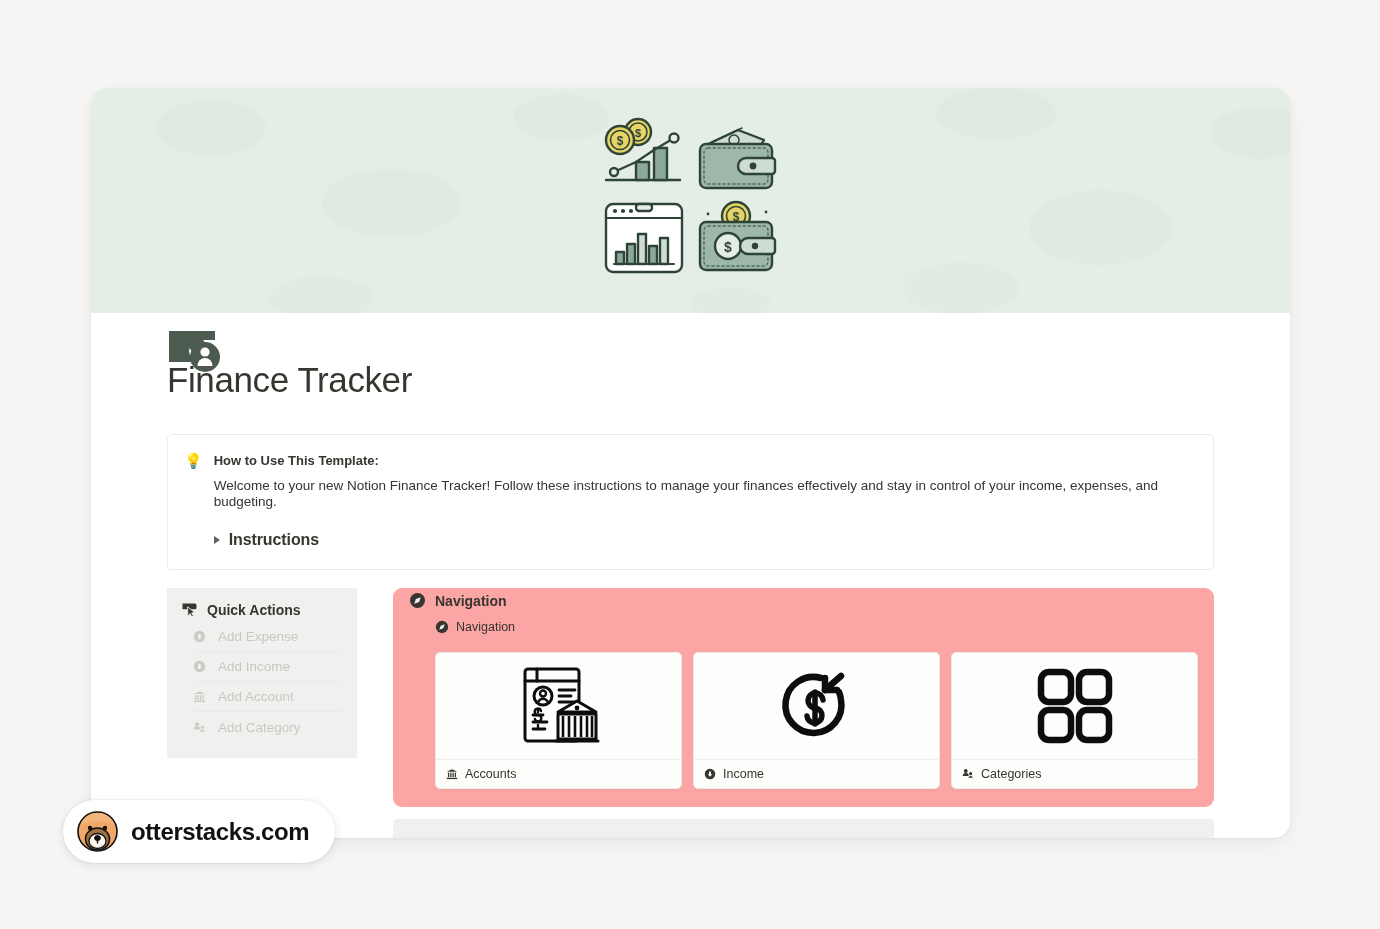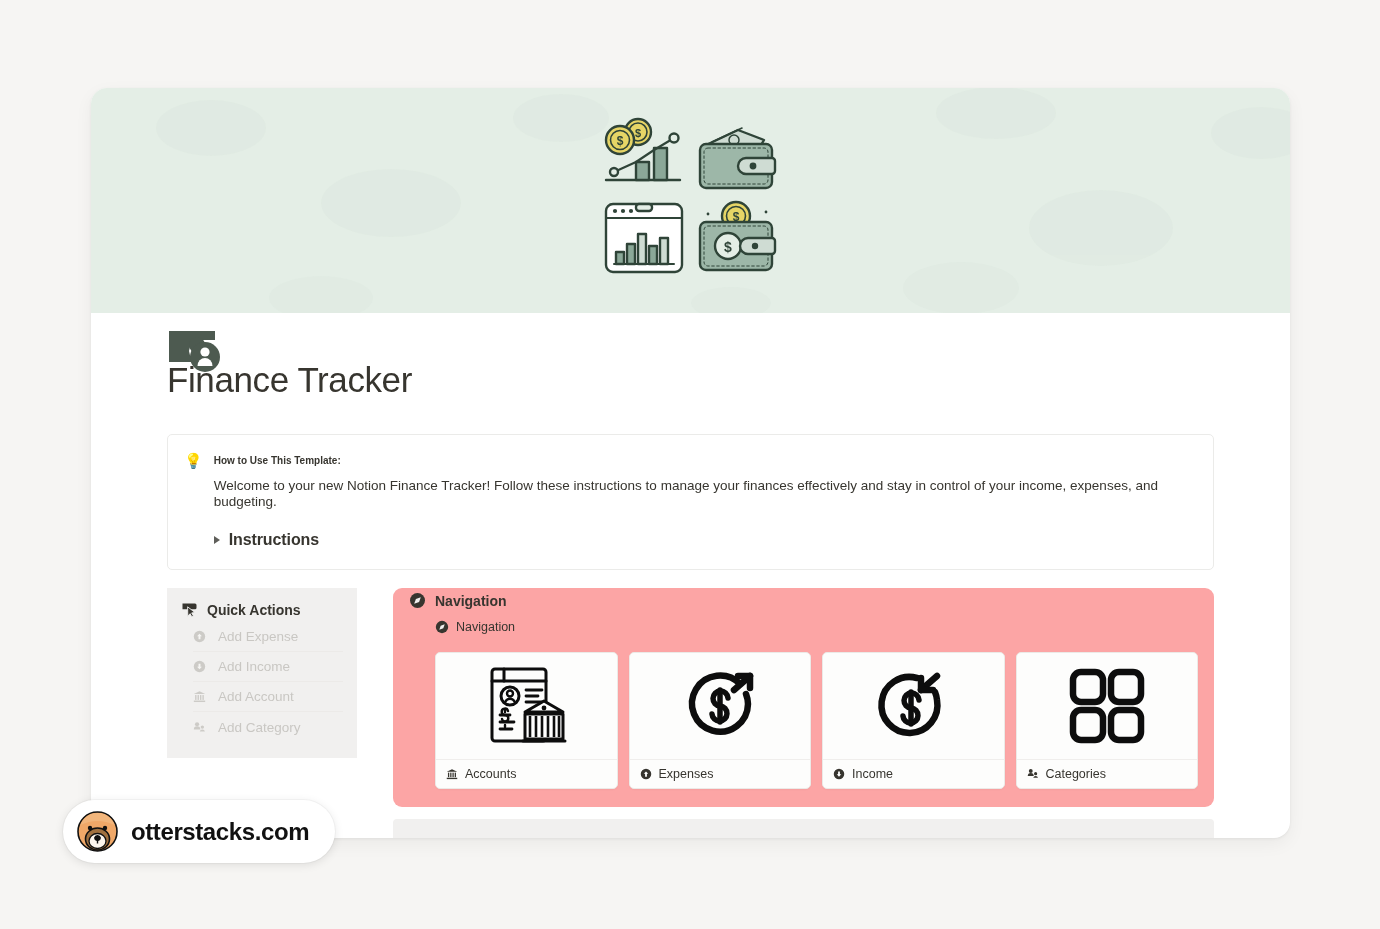--- a/index.html
+++ b/index.html
@@ -64,21 +64,21 @@
     border: 1px solid #ebebe9;
     border-radius: 5px;
     background: #ffffff;
     padding: 16px 18px 20px 16px;
     display: flex;
     gap: 11px;
   }
   .callout-emoji { font-size: 15px; line-height: 20px; flex: 0 0 auto; }
   .callout-body { flex: 1 1 auto; min-width: 0; }
   .callout-heading {
-    font-size: 10px; line-height: 20px;
+    font-size: 13px; line-height: 20px;
     font-weight: bold; color: #37352f;
   }
   .callout-text {
     margin-top: 7px;
     font-size: 13.5px; line-height: 16px;
     color: #37352f;
   }
   .toggle-row {
     margin-top: 21px;
     display: flex; align-items: center; gap: 9px;
@@ -419,40 +419,20 @@
                       <rect x="5.6" y="6.2" width="1.7" height="6"></rect>
                       <rect x="8.6" y="6.2" width="1.7" height="6"></rect>
                       <rect x="11.6" y="6.2" width="1.7" height="6"></rect>
                       <rect x="1" y="13" width="14" height="1.8"></rect>
                     </g>
                   </svg>
                   <span class="nav-card-label">Accounts</span>
                 </div>
               </div>
 
-              <div class="nav-card">
-                <div class="nav-card-art">
-                  <svg width="80" height="80" viewBox="0 0 80 80">
-                    <g fill="none" stroke="#0d0d0d" stroke-width="6.5" stroke-linecap="round" stroke-linejoin="round">
-                      <path d="M60 18 A28 28 0 1 0 68 38 A28 28 0 0 0 66 28"></path>
-                      <path d="M54 24 L70 10"></path>
-                      <path d="M58 10 h12 v12"></path>
-                      <path d="M40 24 v32" stroke-width="5.5"></path>
-                      <path d="M48 32 a7.5 7.5 0 1 0 -8 8 a7.5 7.5 0 1 1 -8 8" stroke-width="5.5"></path>
-                    </g>
-                  </svg>
-                </div>
-                <div class="nav-card-foot">
-                  <svg width="12" height="12" viewBox="0 0 16 16">
-                    <circle cx="8" cy="8" r="7" fill="#37352f"></circle>
-                    <path d="M8 4.5 l3 3.2 h-1.8 v3.8 h-2.4 v-3.8 h-1.8 z" fill="#ffffff"></path>
-                  </svg>
-                  <span class="nav-card-label">Expenses</span>
-                </div>
-              </div>
 
               <div class="nav-card">
                 <div class="nav-card-art">
                   <svg width="80" height="80" viewBox="0 0 80 80">
                     <g fill="none" stroke="#0d0d0d" stroke-width="6.5" stroke-linecap="round" stroke-linejoin="round">
                       <path d="M44 12 A28 28 0 1 0 64 34 A28 28 0 0 0 62 26"></path>
                       <path d="M48 24 L64 10"></path>
                       <path d="M48 12 v12 h12"></path>
                       <path d="M38 26 v32" stroke-width="5.5"></path>
                       <path d="M46 34 a7.5 7.5 0 1 0 -8 8 a7.5 7.5 0 1 1 -8 8" stroke-width="5.5"></path>

